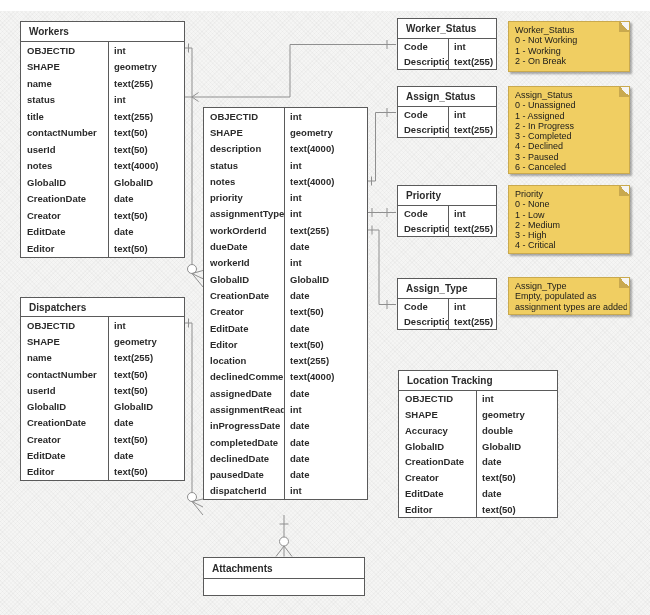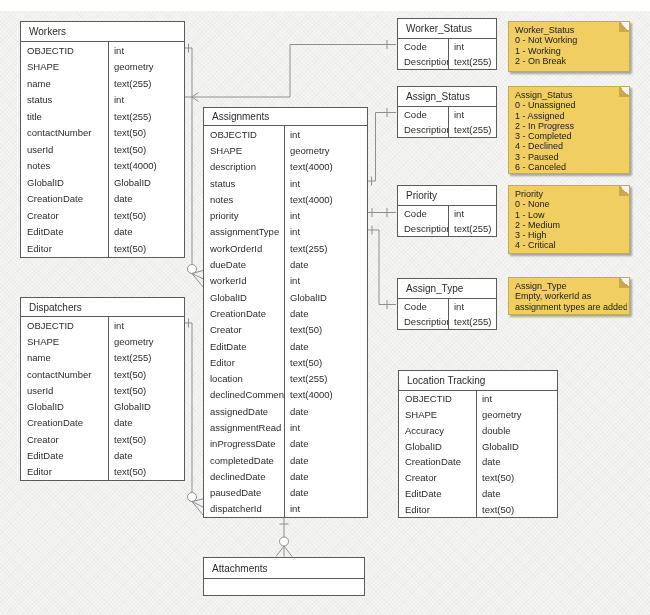--- a/index.html
+++ b/index.html
@@ -7,21 +7,21 @@
   #canvas {
     position:relative; width:650px; height:615px; overflow:hidden;
     background-color:#f5f5f4;
     background-image:
       repeating-linear-gradient(45deg, rgba(0,0,0,0.025) 0 1px, transparent 1px 3px),
       repeating-linear-gradient(-45deg, rgba(0,0,0,0.025) 0 1px, transparent 1px 3px);
   }
   .top-margin { position:absolute; left:0; top:0; width:650px; height:11px; background:#ffffff; }
 
   
-  .tbl { position:absolute; background:#ffffff; border:1px solid #5a5a5a; box-sizing:border-box; color:#2b2b2b; }
+  .tbl { position:absolute; background:#ffffff; border:1px solid #5a5a5a; box-sizing:border-box; color:#2b2b2b;font-weight:bold; }
   .tbl-header { height:var(--hh,19px); border-bottom:1px solid #5a5a5a; display:flex; align-items:center;
                 padding-left:8px; font-size:10px; white-space:nowrap; overflow:hidden; }
   .frow { height:var(--rh,16.3px); display:flex; align-items:stretch; font-size:9.5px; }
   .fname { width:var(--split,80px); display:flex; align-items:center; padding-left:6px;
            box-sizing:border-box; overflow:hidden; white-space:nowrap; }
   .ftype { flex:1; border-left:1px solid #5a5a5a; display:flex; align-items:center; padding-left:5px;
            overflow:hidden; white-space:nowrap; }
   .empty-row { height:16px; }
 
   
@@ -213,21 +213,20 @@
         </div>
 
         <div class="frow">
           <span class="fname">Editor</span>
           <span class="ftype">text(50)</span>
         </div>
       </div>
   </div>
 
   <div class="tbl" style="left:203px; top:107px; width:165px; --hh:17px; --rh:16.3px; --split:80px;">
-    <div class="tbl-header">Assignments</div>
     <div class="tbl-rows">
 
         <div class="frow">
           <span class="fname">OBJECTID</span>
           <span class="ftype">int</span>
         </div>
 
         <div class="frow">
           <span class="fname">SHAPE</span>
           <span class="ftype">geometry</span>
@@ -497,18 +496,18 @@
         <div class="note-line">3 - High</div>
         <div class="note-line">4 - Critical</div>
       </div>
   </div>
 
   <div class="note" style="left:508px; top:277px; width:122px; height:38px;">
     <div class="fold"></div>
     <div class="note-title">Assign_Type</div>
     <div>
 
-    <div class="note-line">Empty, workerId as</div>
+    <div class="note-line">Empty, populated as</div>
         <div class="note-line">assignment types are added</div>
       </div>
   </div>
 
 </div>
 
 </body></html>

